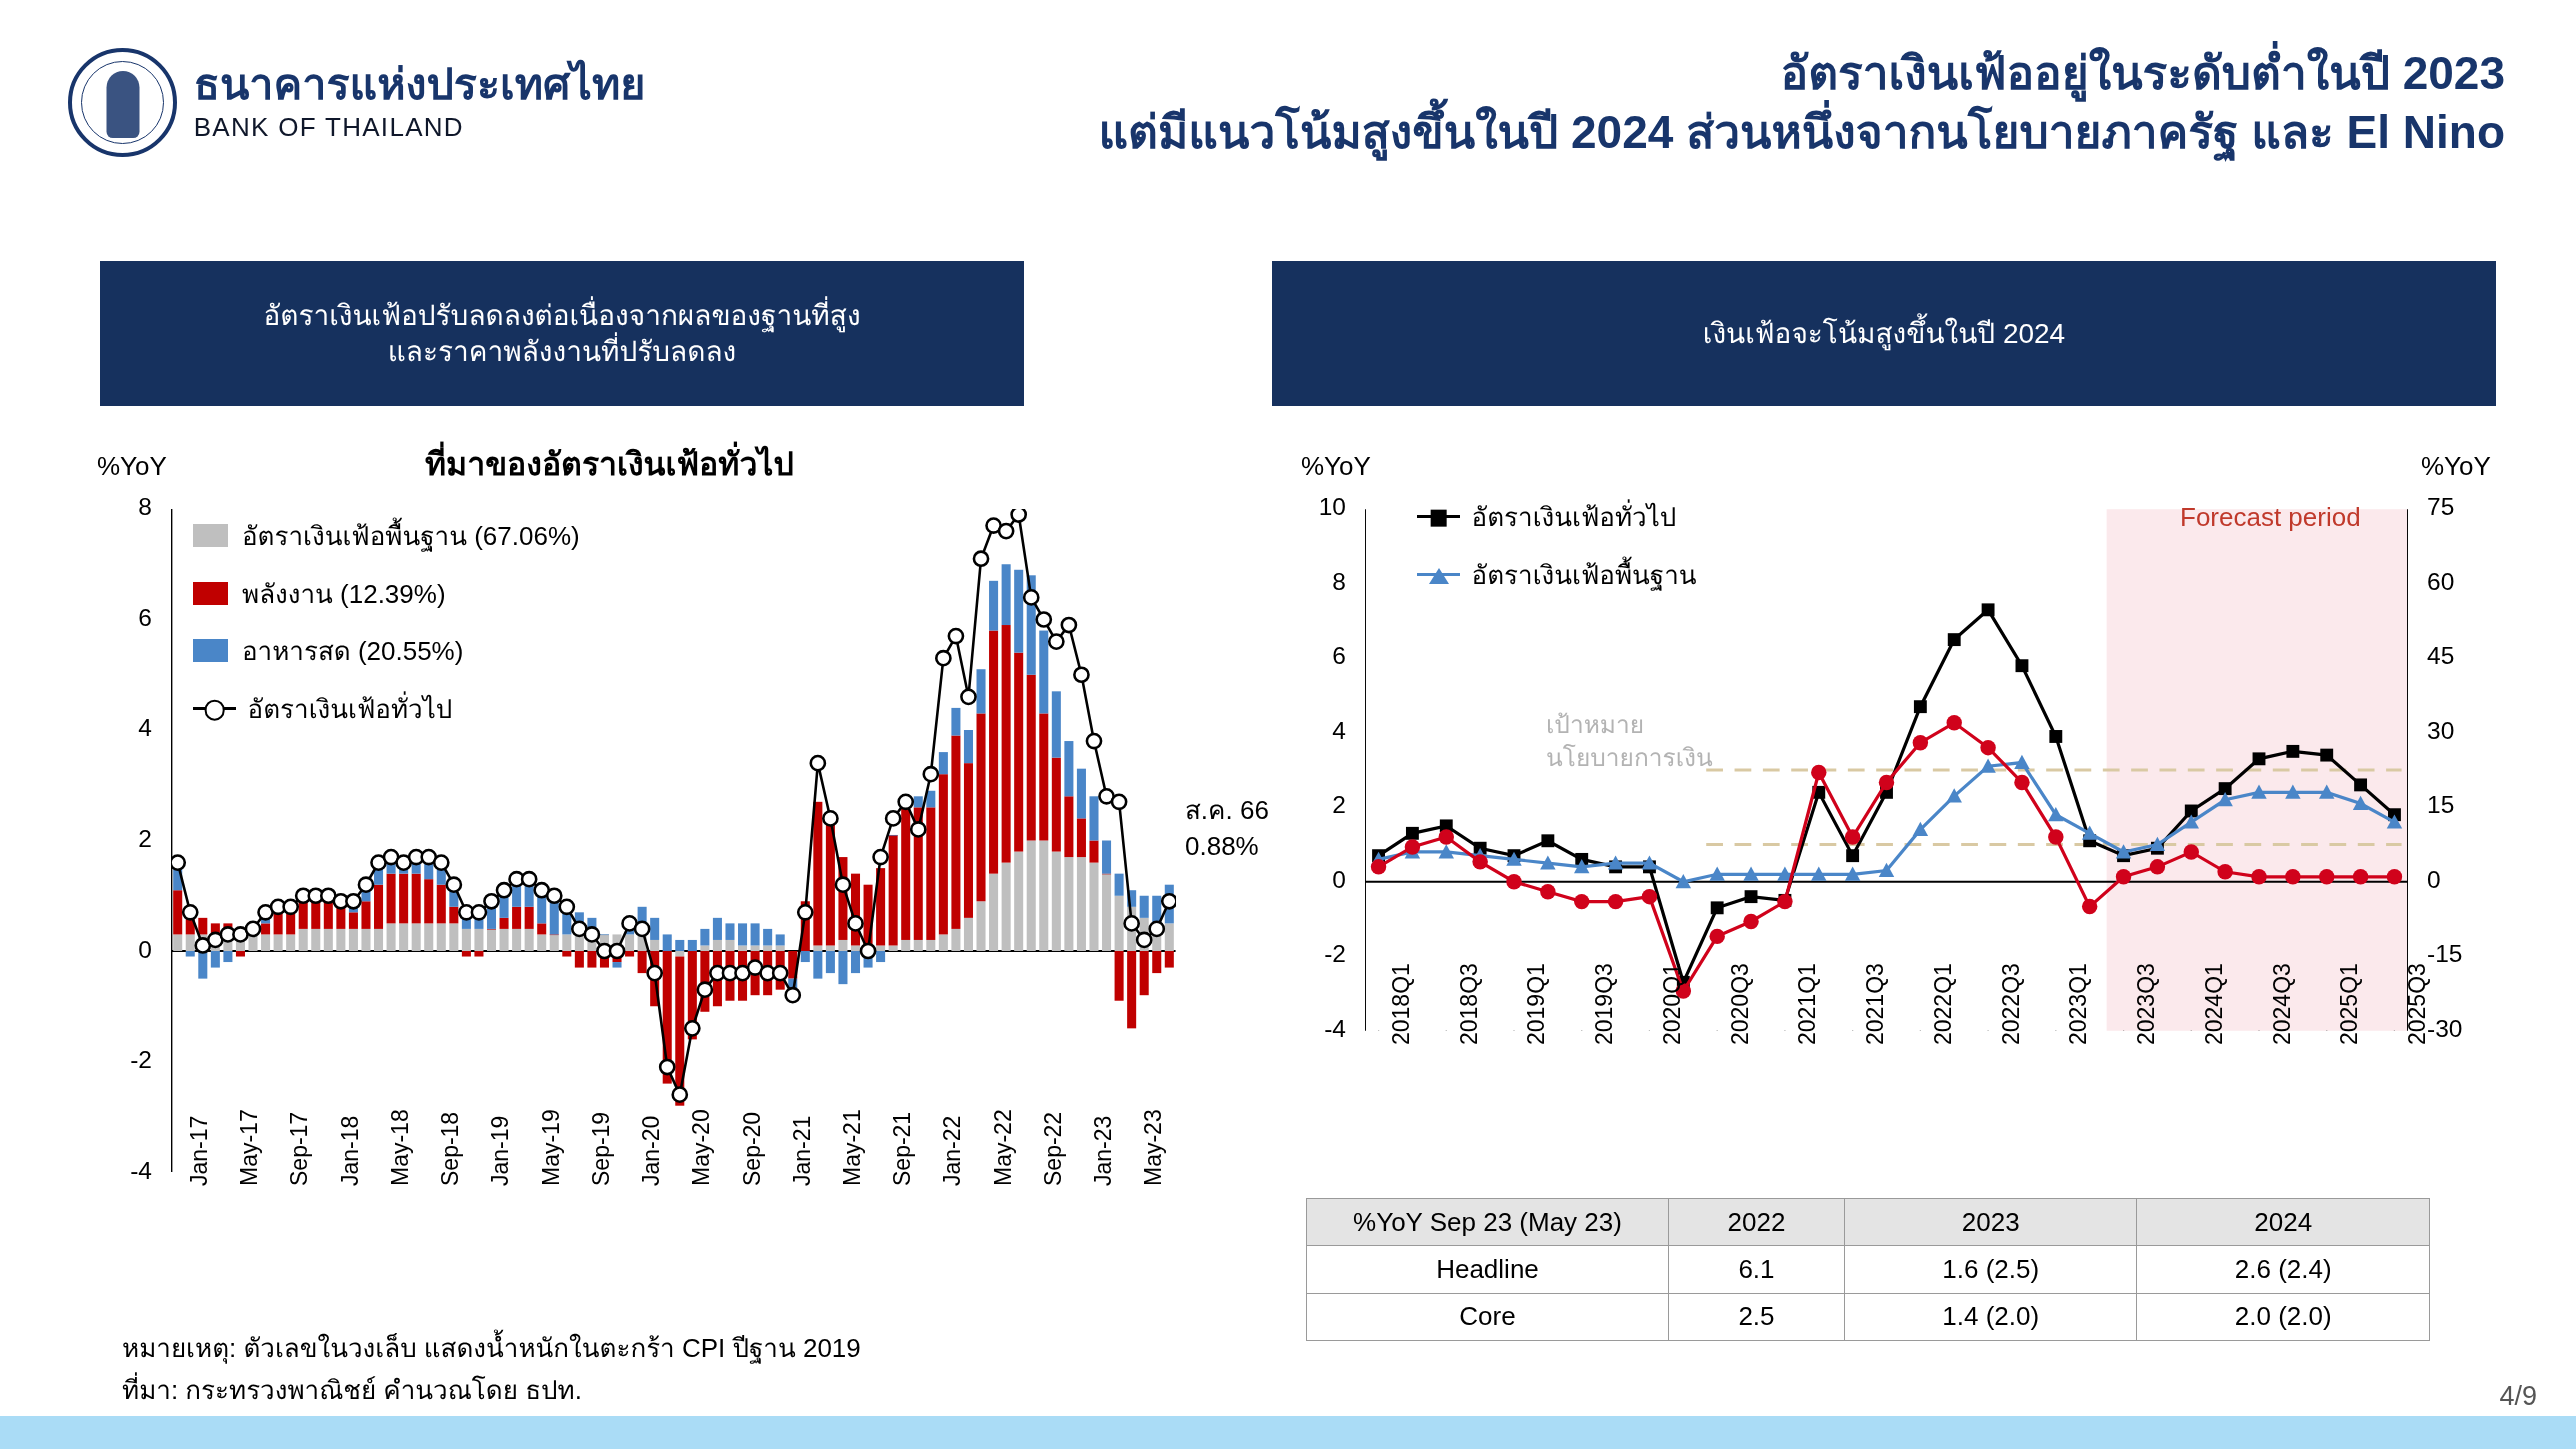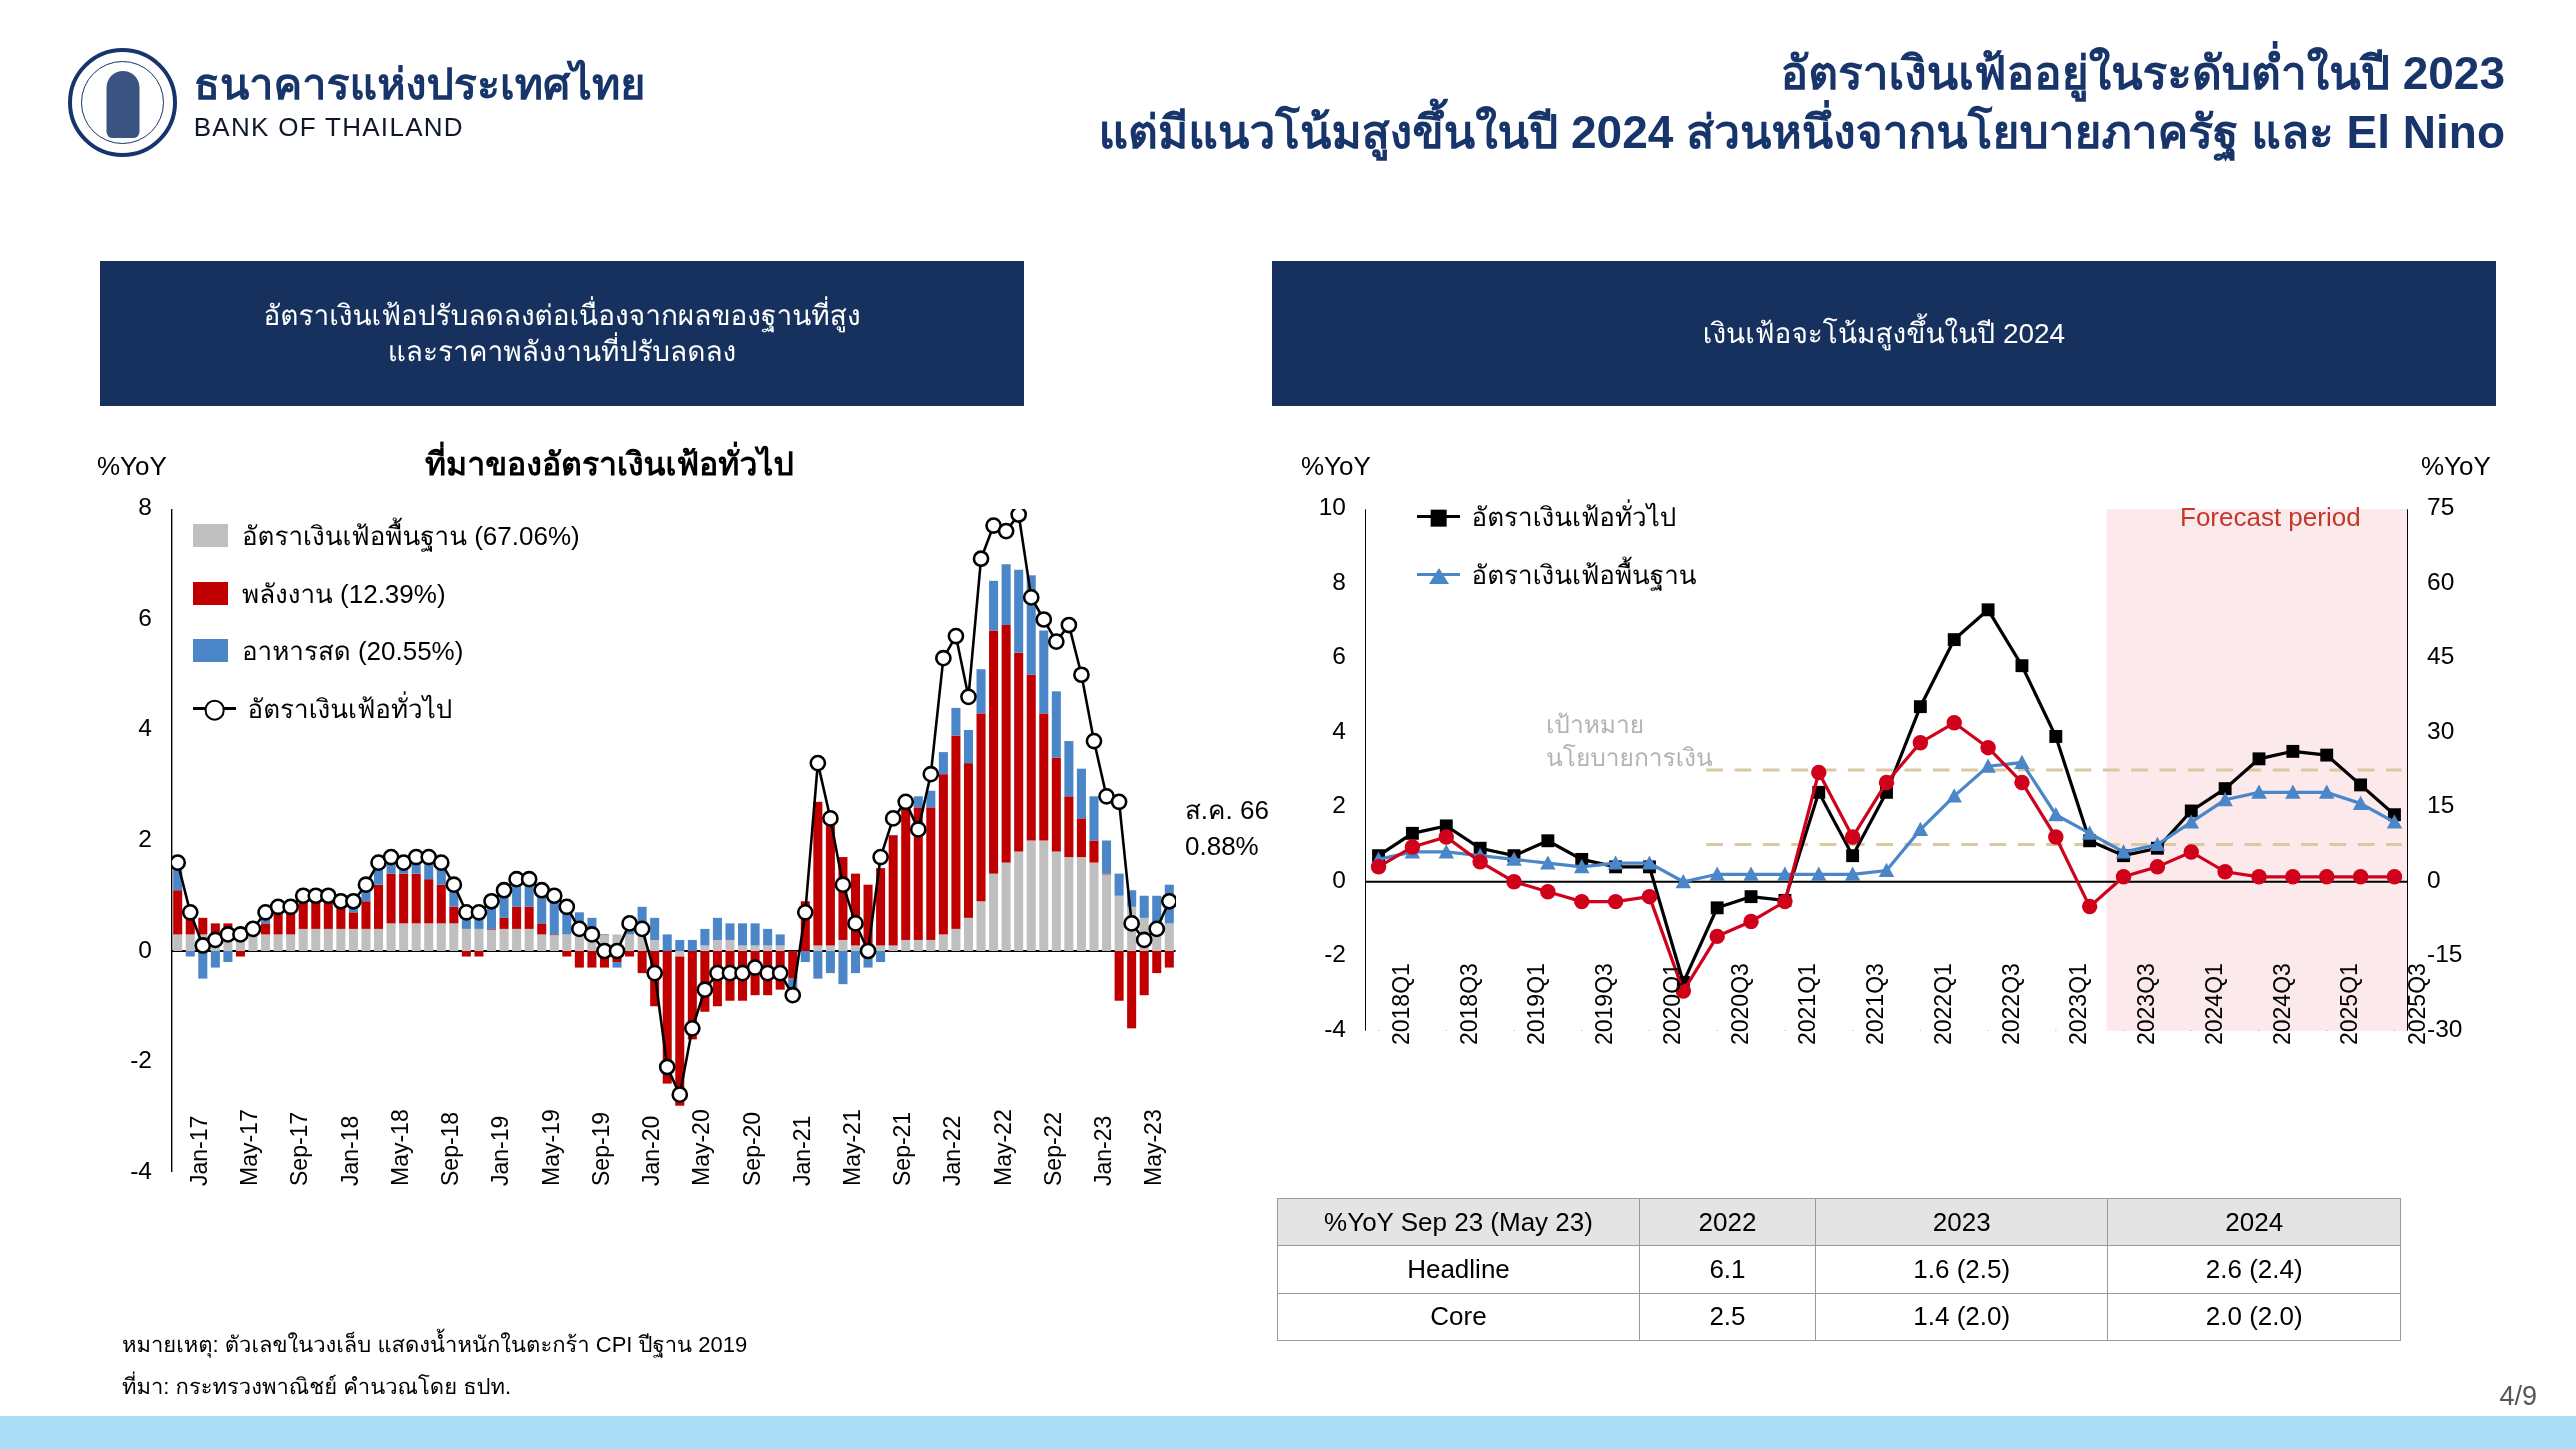--- a/index.html
+++ b/index.html
@@ -102,25 +102,25 @@
     position:absolute;left:50%;top:50%;transform:translate(-50%,-50%);
     width:18px;height:18px;border-radius:50%;background:#d0021b;
   }
 
   
   .anno{position:absolute;font-size:26px;color:#000;white-space:nowrap;}
   .anno-red{position:absolute;font-size:26px;color:#c0392b;white-space:nowrap;}
   .anno-grey{position:absolute;font-size:24.5px;color:#b3b3b3;white-space:nowrap;line-height:1.35;}
 
   
-  .foot{position:absolute;font-size:22px;color:#000;white-space:nowrap;}
+  .foot{position:absolute;font-size:26px;color:#000;white-space:nowrap;}
 
   
   #stat-table{
-    position:absolute;left:1277px;top:1198px;width:1124px;
+    position:absolute;left:1306px;top:1198px;width:1124px;
     border-collapse:collapse;font-size:26px;
   }
   #stat-table td,#stat-table th{
     border:1.3px solid #9a9a9a;text-align:center;padding:7.7px 0;
     font-weight:normal;color:#000;
   }
   #stat-table thead td{background:#e4e4e4;}
   #stat-table td.first{width:361px;}
 
   

